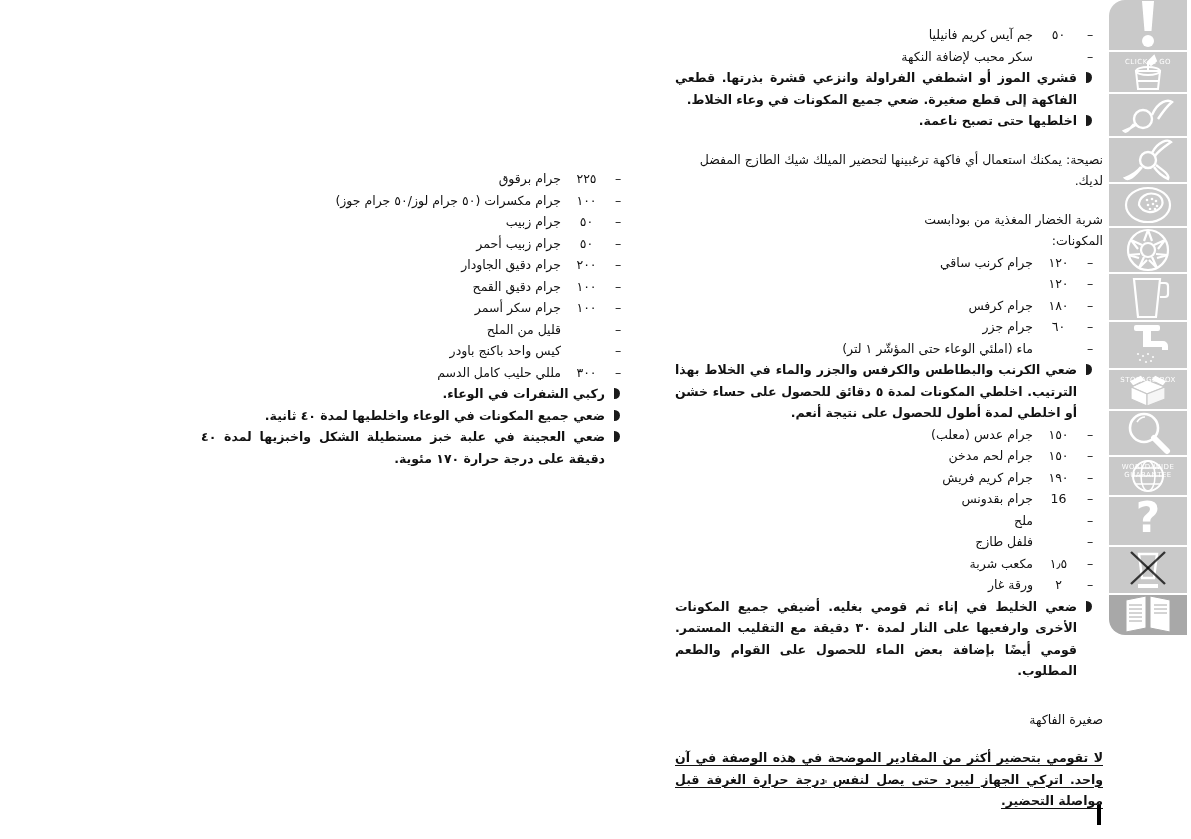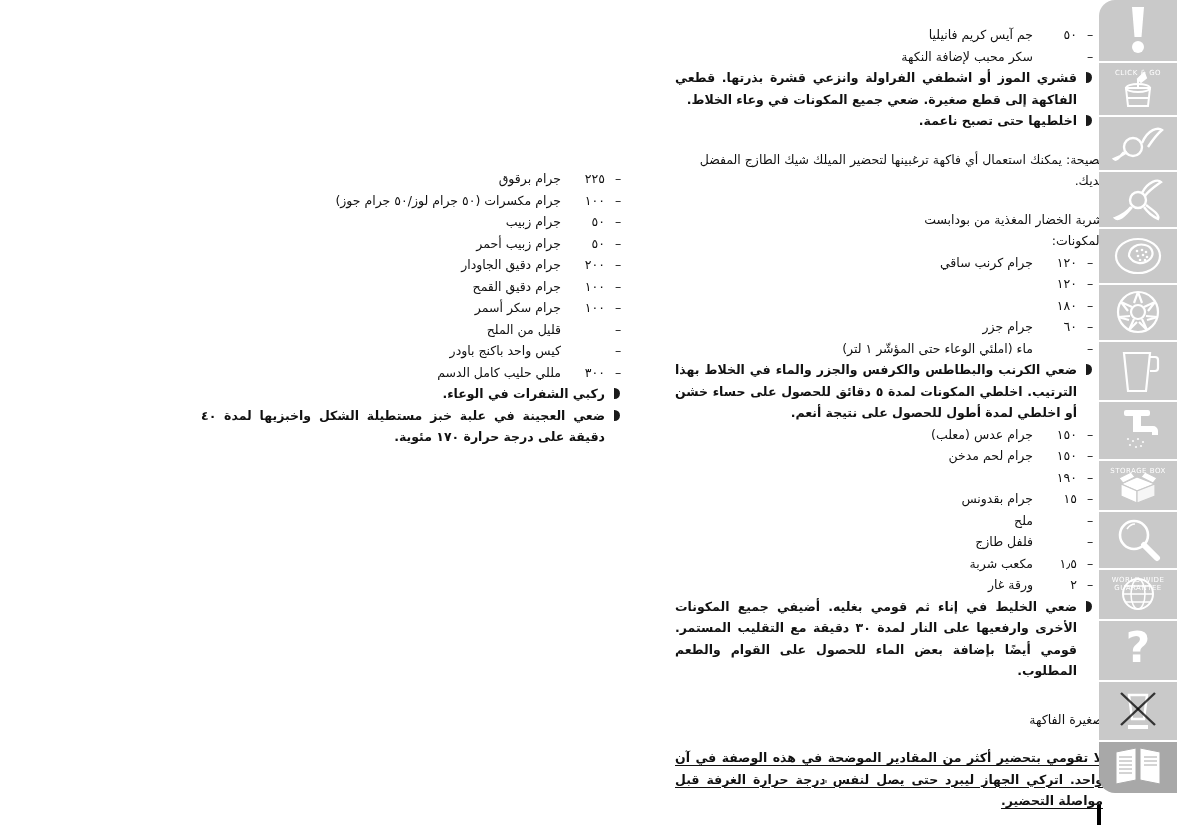--- a/index.html
+++ b/index.html
@@ -21,23 +21,23 @@
   #page {
     position: absolute;
     inset: 0;
     background: #ffffff;
   }
 
   
   #icon-sidebar {
     position: absolute;
     top: 0;
-    right: 14px;
+    right: 4px;
     width: 78px;
-    height: 793px;
+    height: 635px;
     display: flex;
     flex-direction: column;
   }
   .icon-tile {
     position: relative;
     background: #c9c9c9;
     flex: 1 1 auto;
     border-bottom: 2px solid #ffffff;
     display: flex;
     align-items: center;
@@ -123,21 +123,21 @@
   }
   .row .marker {
     flex: 0 0 26px;
     text-align: center;
     font-weight: 400;
     color: #111;
     line-height: 21.5px;
   }
   .row .amount {
     flex: 0 0 44px;
-    text-align: right;
+    text-align: center;
     padding-left: 7px;
     box-sizing: border-box;
     line-height: 21.5px;
     white-space: nowrap;
   }
   .row .ing {
     flex: 1 1 auto;
     text-align: right;
     line-height: 21.5px;
   }
@@ -229,20 +229,21 @@
         <span class="amount">١٢٠</span>
         <span class="ing">جرام كرنب ساقي</span>
       </div>
       <div class="row">
         <span class="marker">–</span>
         <span class="amount">١٢٠</span>
       </div>
       <div class="row">
         <span class="marker">–</span>
         <span class="amount">١٨٠</span>
+        <span class="ing">جرام كرفس</span>
       </div>
       <div class="row">
         <span class="marker">–</span>
         <span class="amount">٦٠</span>
         <span class="ing">جرام جزر</span>
       </div>
       <div class="row">
         <span class="marker">–</span>
         <span class="amount"></span>
         <span class="ing">ماء (املئي الوعاء حتى المؤشّر ١ لتر)</span>
@@ -263,24 +264,25 @@
         <span class="ing">جرام عدس (معلب)</span>
       </div>
       <div class="row">
         <span class="marker">–</span>
         <span class="amount">١٥٠</span>
         <span class="ing">جرام لحم مدخن</span>
       </div>
       <div class="row">
         <span class="marker">–</span>
         <span class="amount">١٩٠</span>
-      </div>
-      <div class="row">
-        <span class="marker">–</span>
-        <span class="amount">١٥</span>
+        <span class="ing">جرام كريم فريش</span>
+      </div>
+      <div class="row">
+        <span class="marker">–</span>
+        <span class="amount">16</span>
         <span class="ing">جرام بقدونس</span>
       </div>
       <div class="row">
         <span class="marker">–</span>
         <span class="amount"></span>
         <span class="ing">ملح</span>
       </div>
       <div class="row">
         <span class="marker">–</span>
         <span class="amount"></span>
@@ -375,20 +377,26 @@
         <span class="amount">٣٠٠</span>
         <span class="ing">مللي حليب كامل الدسم</span>
       </div>
     </div>
 
     <div class="row step">
       <span class="marker">
           <i class="halfdisc"></i>
         </span>
       <span class="body">ركبي الشفرات في الوعاء.</span>
+    </div>
+    <div class="row step">
+      <span class="marker">
+          <i class="halfdisc"></i>
+        </span>
+      <span class="body">ضعي جميع المكونات في الوعاء واخلطيها لمدة ٤٠ ثانية.</span>
     </div>
     <div class="row step">
       <span class="marker">
           <i class="halfdisc"></i>
         </span>
       <span class="body">ضعي العجينة في علبة خبز مستطيلة الشكل واخبزيها لمدة ٤٠ دقيقة على درجة حرارة ١٧٠ مئوية.</span>
     </div>
 
   </div>
 

